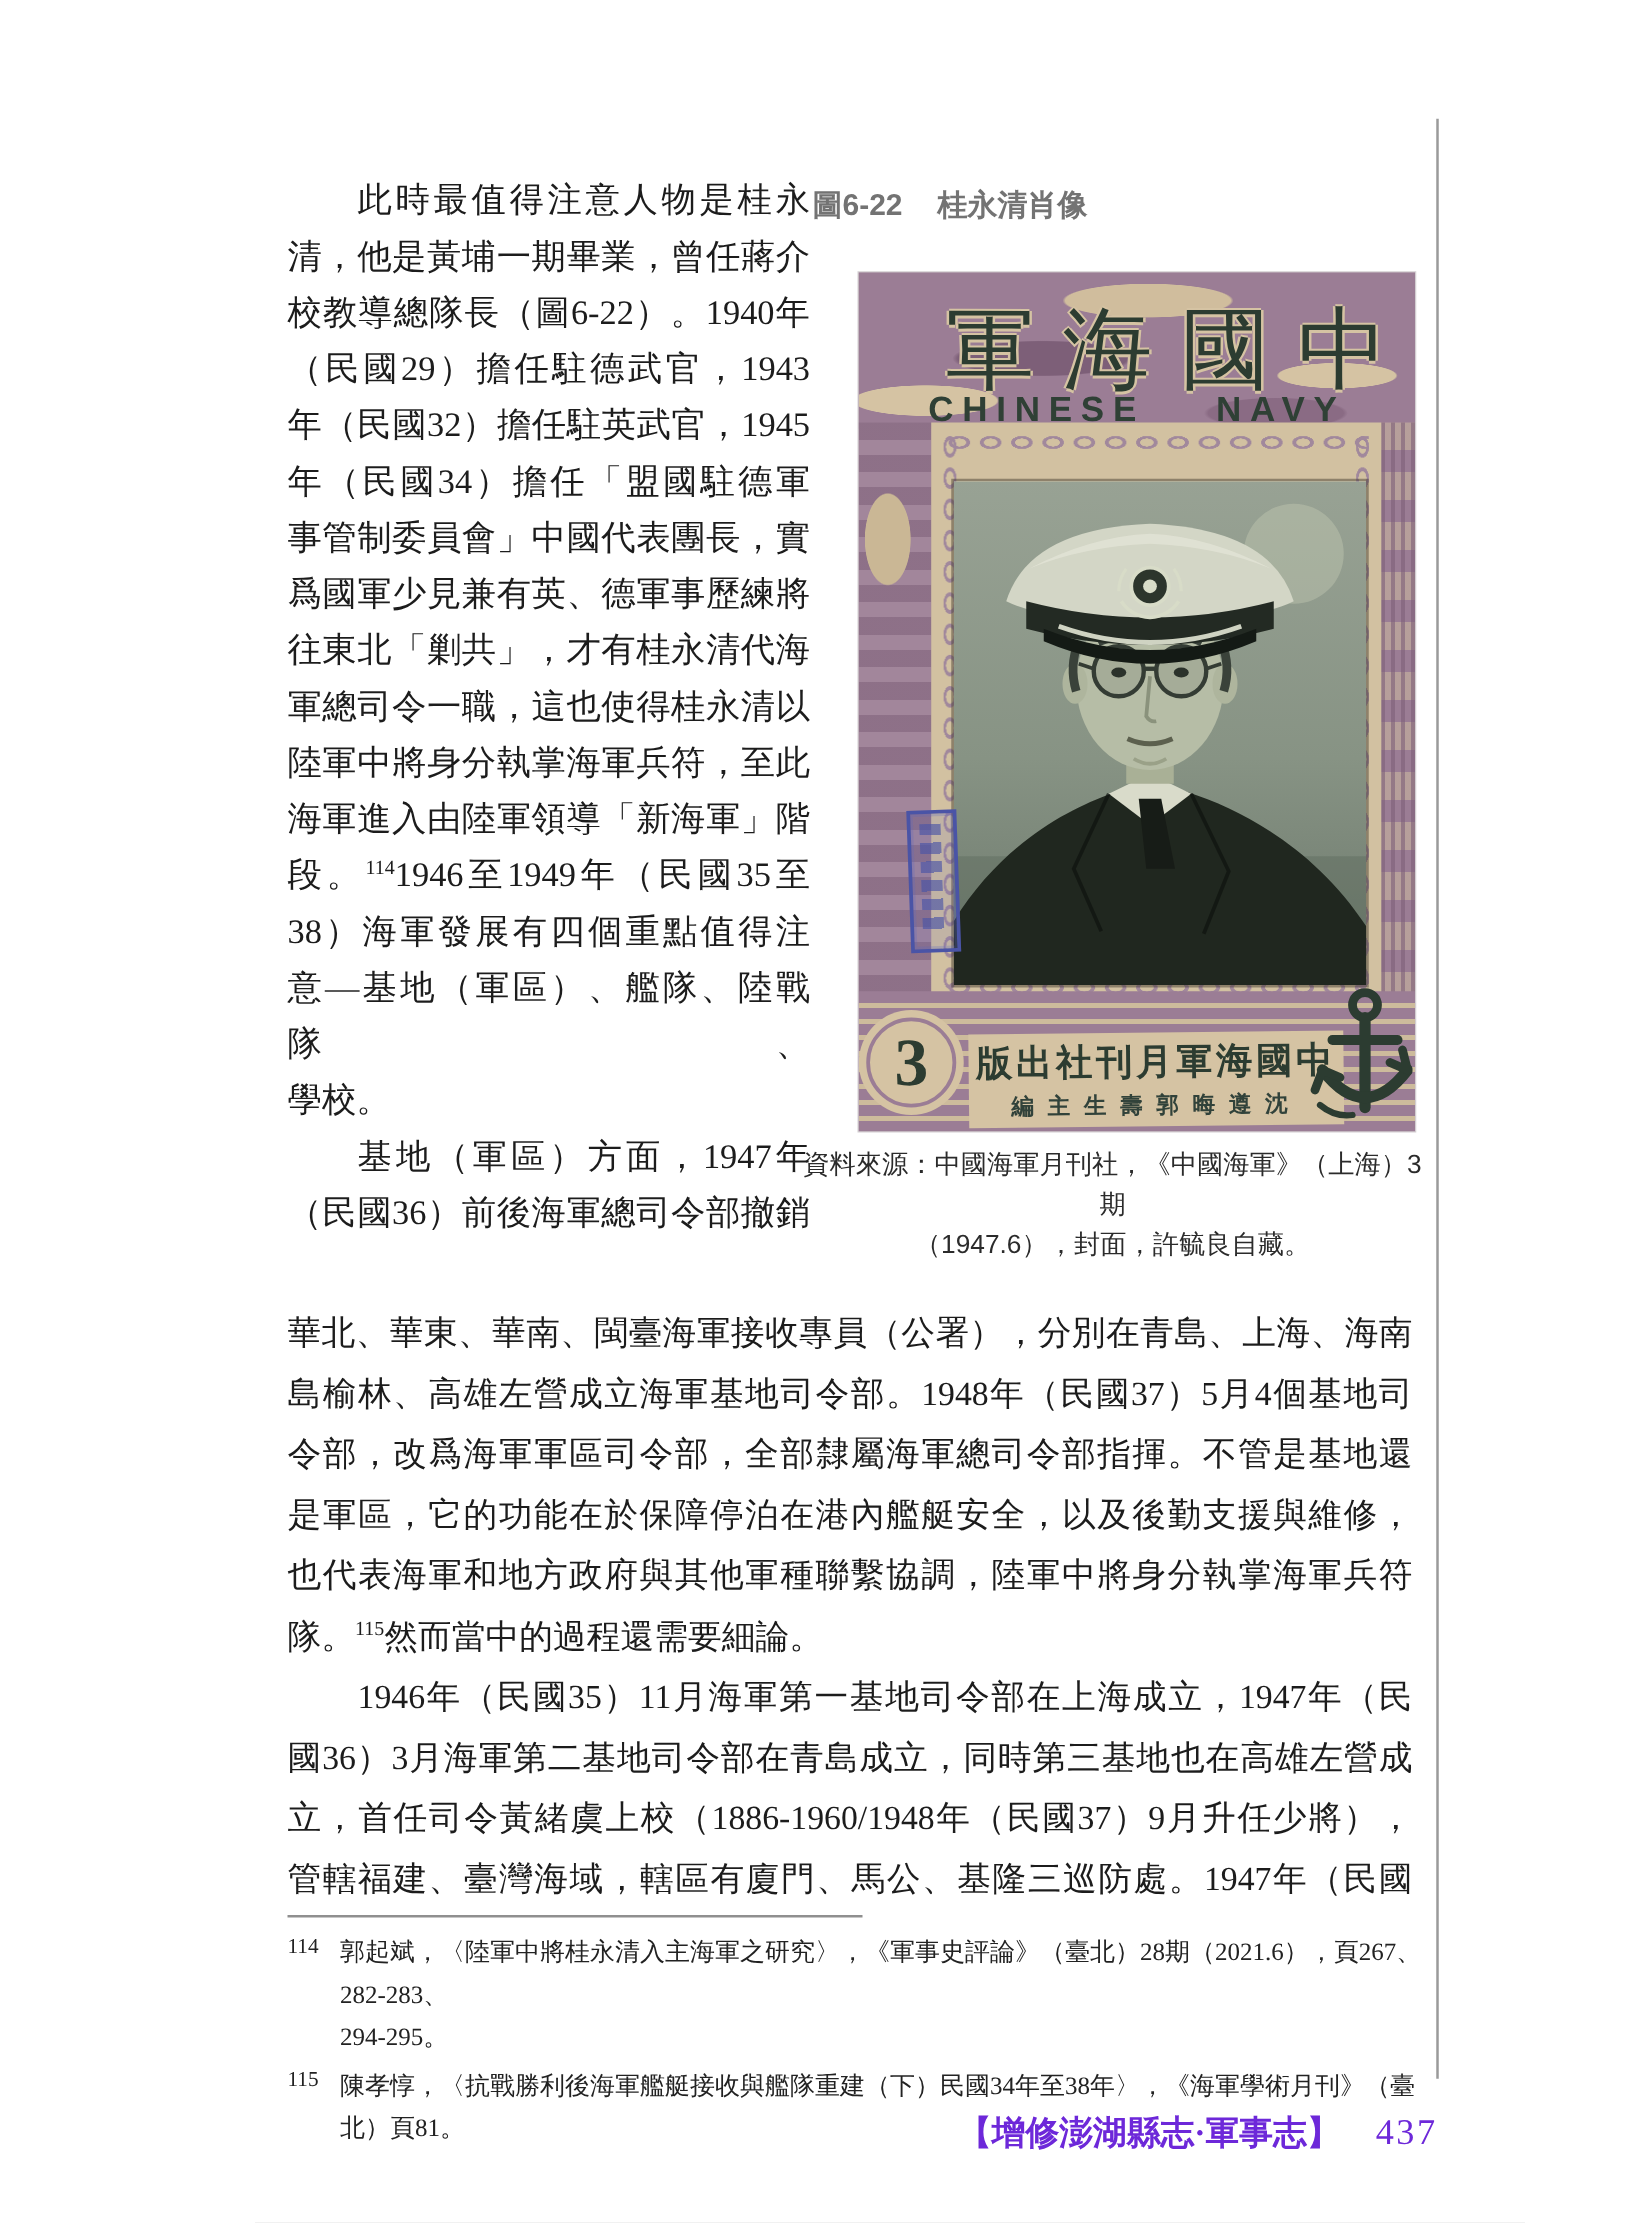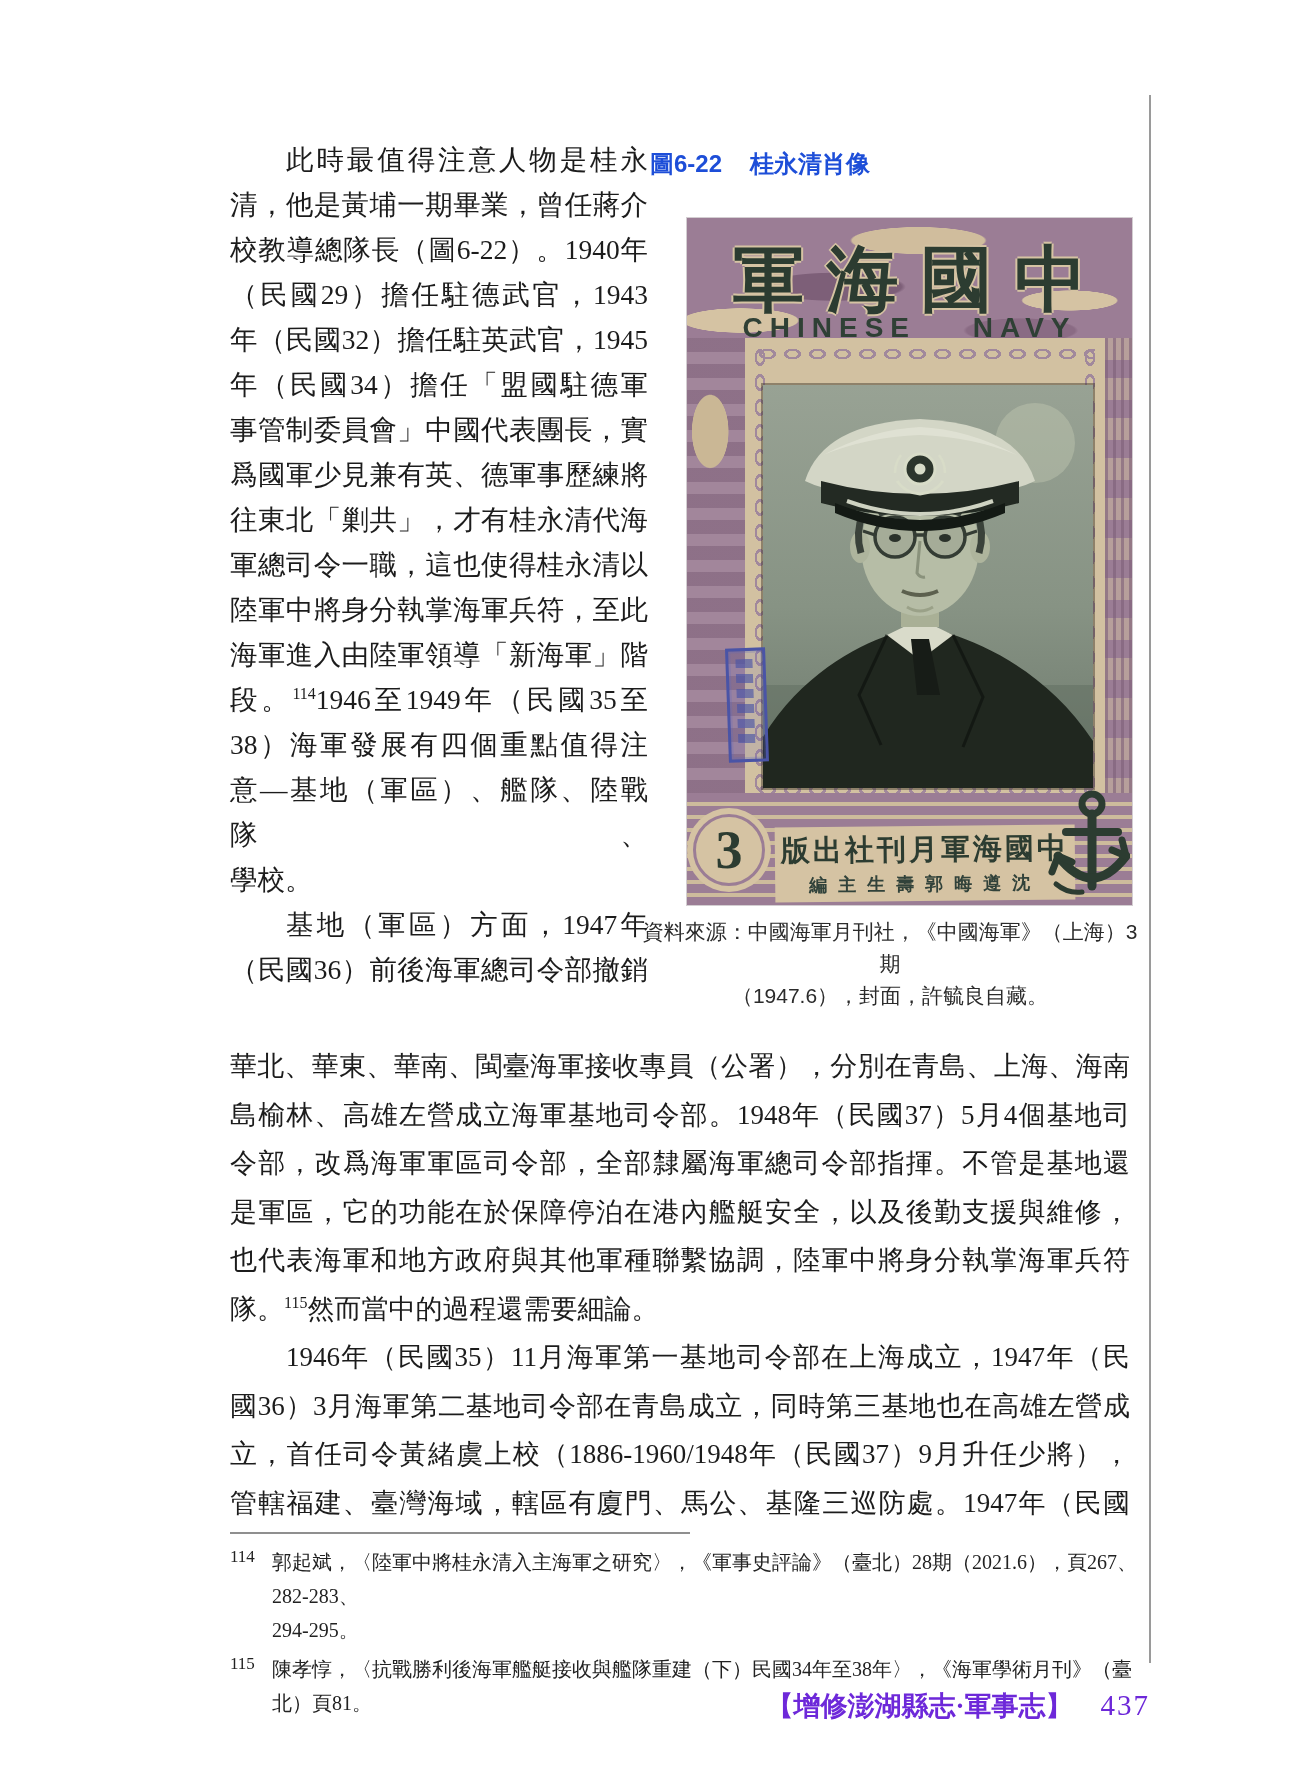--- a/index.html
+++ b/index.html
@@ -15,39 +15,39 @@
   .fullblock{position:absolute;left:230px;top:1042px;width:900px;
     font-size:27px;line-height:48.5px;}
   .bline{white-space:nowrap;}
   .j{white-space:normal;text-align:justify;text-align-last:justify;}
   .noj{white-space:normal;text-align:center;text-align-last:left;}
   .ind{padding-left:56px;}
   sup.fnref{font-size:16px;vertical-align:super;line-height:0;letter-spacing:0;}
   
   .figcap{position:absolute;left:650px;top:148px;
     font-family:"Liberation Sans","DejaVu Sans",sans-serif;
-    font-size:24px;font-weight:600;color:#1d4ed8;}
+    font-size:24px;font-weight:600;color:#737373;}
   .figcap .gap{display:inline-block;width:28px;}
   .src{position:absolute;left:640px;top:916px;width:500px;text-align:center;
     font-family:"Liberation Sans","DejaVu Sans",sans-serif;
     font-size:21px;line-height:32px;color:#2b2b2b;}
   
   .cover{position:absolute;left:687px;top:218px;width:445px;height:687px;
     background:#a2869b;box-shadow:0 0 0 1px rgba(80,60,70,.25);overflow:hidden;}
   .cov-top{position:absolute;left:0;top:0;width:445px;height:125px;
     background:
       radial-gradient(95px 20px at 12% 82%, #d5c3a3 60%, rgba(0,0,0,0) 62%),
       radial-gradient(120px 24px at 52% 18%, #d0bd9d 55%, rgba(0,0,0,0) 57%),
       radial-gradient(85px 18px at 86% 66%, #d5c3a3 55%, rgba(0,0,0,0) 57%),
       radial-gradient(150px 30px at 33% 55%, #7d5f78 45%, rgba(0,0,0,0) 48%),
       radial-gradient(120px 26px at 75% 90%, #8a6b84 45%, rgba(0,0,0,0) 48%),
       #9b7d95;}
-  .cov-title{position:absolute;left:0;top:14px;width:445px;text-align:center;
-    font-family:"Liberation Sans","DejaVu Sans",sans-serif;
-    font-size:72px;font-weight:700;letter-spacing:22px;text-indent:22px;
+  .cov-title{position:absolute;left:0;top:14px;width:445px;text-align:right;
+    font-family:"Liberation Sans","DejaVu Sans",sans-serif;
+    font-size:72px;font-weight:400;letter-spacing:22px;text-indent:22px;
     color:#2c3c31;
     text-shadow:-2px 0 #d5c3a3,2px 0 #d5c3a3,0 -2px #d5c3a3,0 2px #d5c3a3;}
   .cov-sub{position:absolute;left:0;top:94px;width:445px;text-align:center;
     font-family:"Liberation Sans","DejaVu Sans",sans-serif;
     font-size:28px;font-weight:800;letter-spacing:7px;word-spacing:42px;
     color:#2f4035;}
   .cov-frame{position:absolute;left:58px;top:120px;width:360px;height:467px;
     background:#d2c1a1;}
   .chain{position:absolute;}
   .ch-t,.ch-b{left:10px;right:10px;height:18px;

